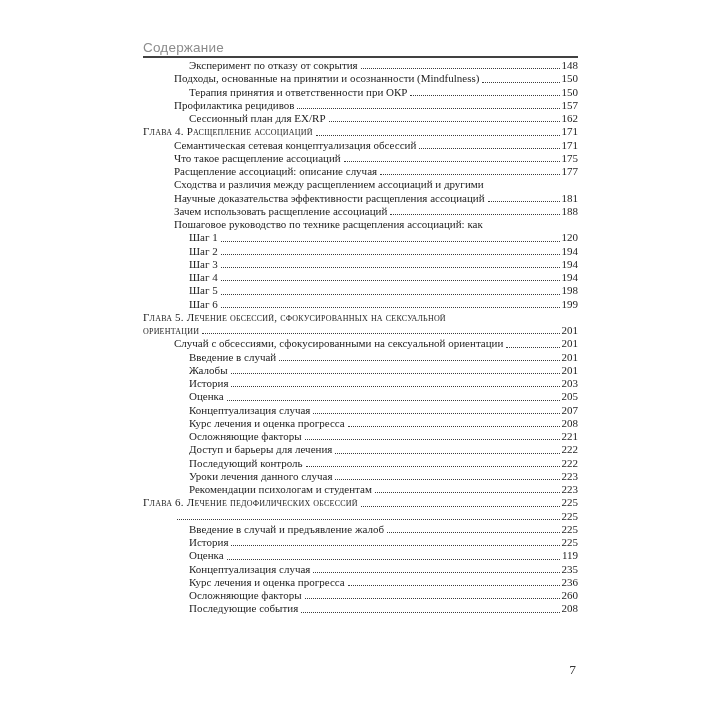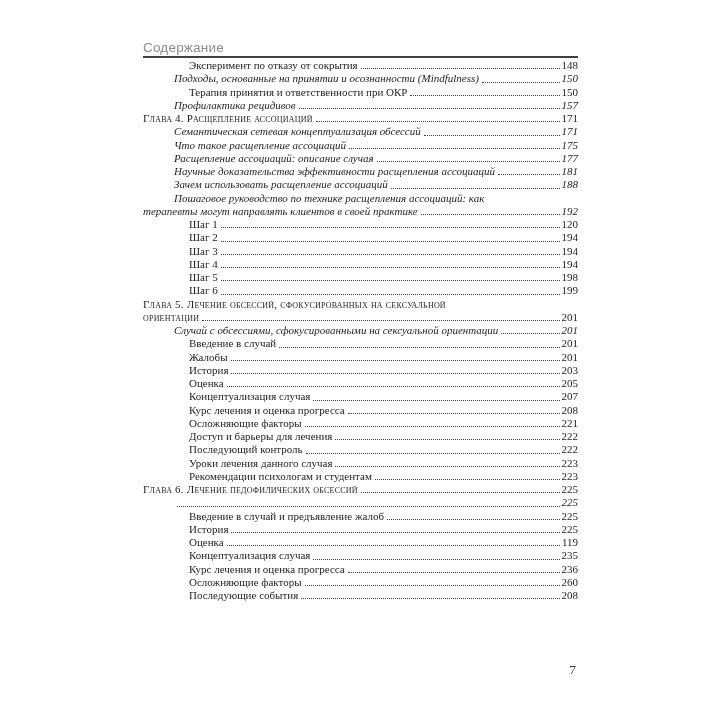--- a/index.html
+++ b/index.html
@@ -25,21 +25,21 @@
   }
   .toc-row .t{white-space:nowrap;}
   .toc-row .dots{
     flex:1;height:0;min-width:6px;
     border-bottom:1.5px dotted #3c3c3c;
     margin:0 2px 3px 3px;
   }
   .toc-row .pg{white-space:nowrap;}
   .lvl-chapter{font-variant:small-caps;padding-left:0;}
   .lvl-chapter .t{letter-spacing:.2px;}
-  .lvl-sub1{font-style:italic;padding-left:31px;}
+  .lvl-sub1{padding-left:31px;}
   .lvl-sub2{padding-left:46px;}
   .toc-row.cont{padding-left:0;}
   .folio{
     position:absolute;top:662px;left:143px;width:433px;
     text-align:right;font-size:13.5px;color:#333333;
   }
 </style>
 </head>
 <body>
 
@@ -60,20 +60,25 @@
       <div class="toc-row lvl-sub2">
         <span class="t">Терапия принятия и ответственности при ОКР</span>
         <span class="dots"></span>
         <span class="pg">150</span>
       </div>
       <div class="toc-row lvl-sub1">
         <span class="t">Профилактика рецидивов</span>
         <span class="dots"></span>
         <span class="pg">157</span>
       </div>
+      <div class="toc-row lvl-sub2">
+        <span class="t">Сессионный план для EX/RP</span>
+        <span class="dots"></span>
+        <span class="pg">162</span>
+      </div>
       <div class="toc-row lvl-chapter">
         <span class="t">Глава 4. Расщепление ассоциаций</span>
         <span class="dots"></span>
         <span class="pg">171</span>
       </div>
       <div class="toc-row lvl-sub1">
         <span class="t">Семантическая сетевая концептуализация обсессий</span>
         <span class="dots"></span>
         <span class="pg">171</span>
       </div>
@@ -81,36 +86,34 @@
         <span class="t">Что такое расщепление ассоциаций</span>
         <span class="dots"></span>
         <span class="pg">175</span>
       </div>
       <div class="toc-row lvl-sub1">
         <span class="t">Расщепление ассоциаций: описание случая</span>
         <span class="dots"></span>
         <span class="pg">177</span>
       </div>
       <div class="toc-row lvl-sub1">
+        <span class="t">Сходства и различия между расщеплением ассоциаций и другими</span>
+      </div>
+      <div class="toc-row lvl-sub1">
         <span class="t">Научные доказательства эффективности расщепления ассоциаций</span>
         <span class="dots"></span>
         <span class="pg">181</span>
       </div>
       <div class="toc-row lvl-sub1">
         <span class="t">Зачем использовать расщепление ассоциаций</span>
         <span class="dots"></span>
         <span class="pg">188</span>
       </div>
       <div class="toc-row lvl-sub1">
         <span class="t">Пошаговое руководство по технике расщепления ассоциаций: как</span>
-      </div>
-      <div class="toc-row lvl-sub1 cont">
-        <span class="t">терапевты могут направлять клиентов в своей практике</span>
-        <span class="dots"></span>
-        <span class="pg">192</span>
       </div>
       <div class="toc-row lvl-sub2">
         <span class="t">Шаг 1</span>
         <span class="dots"></span>
         <span class="pg">120</span>
       </div>
       <div class="toc-row lvl-sub2">
         <span class="t">Шаг 2</span>
         <span class="dots"></span>
         <span class="pg">194</span>

